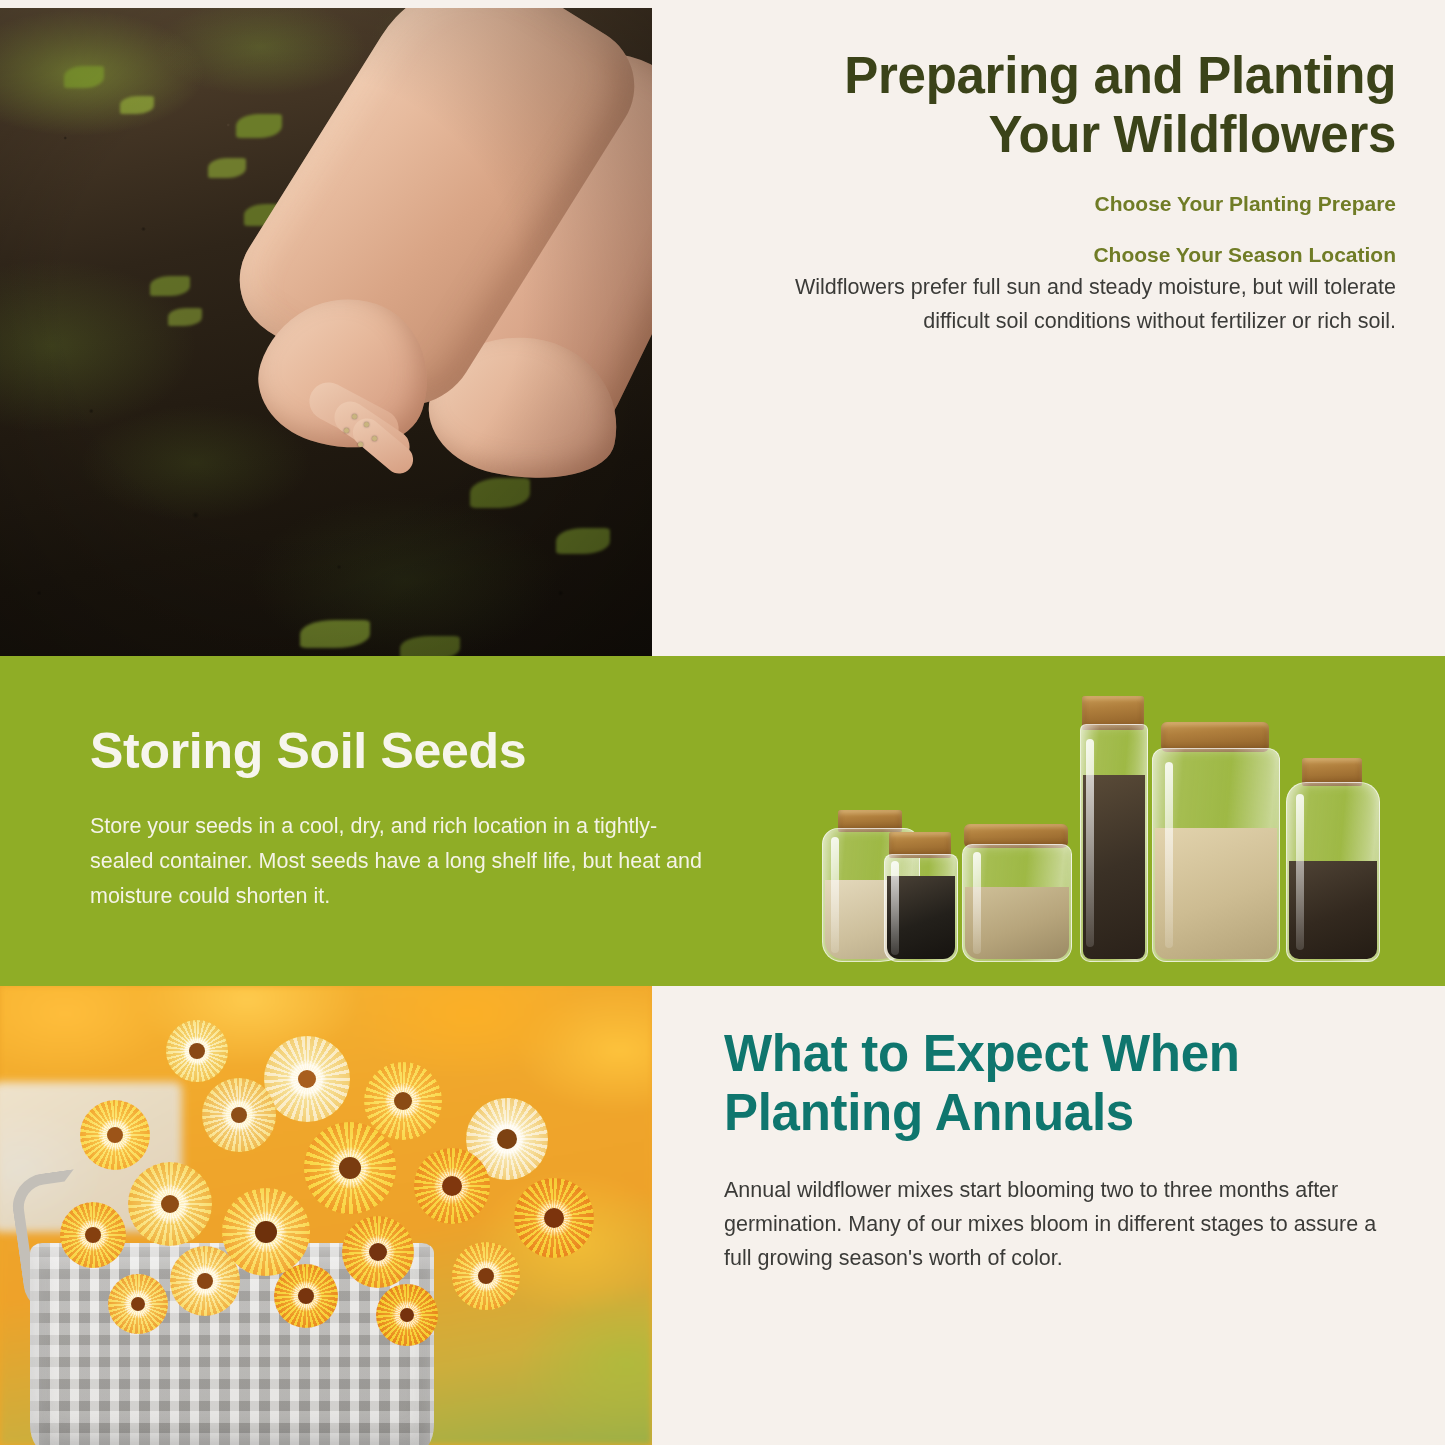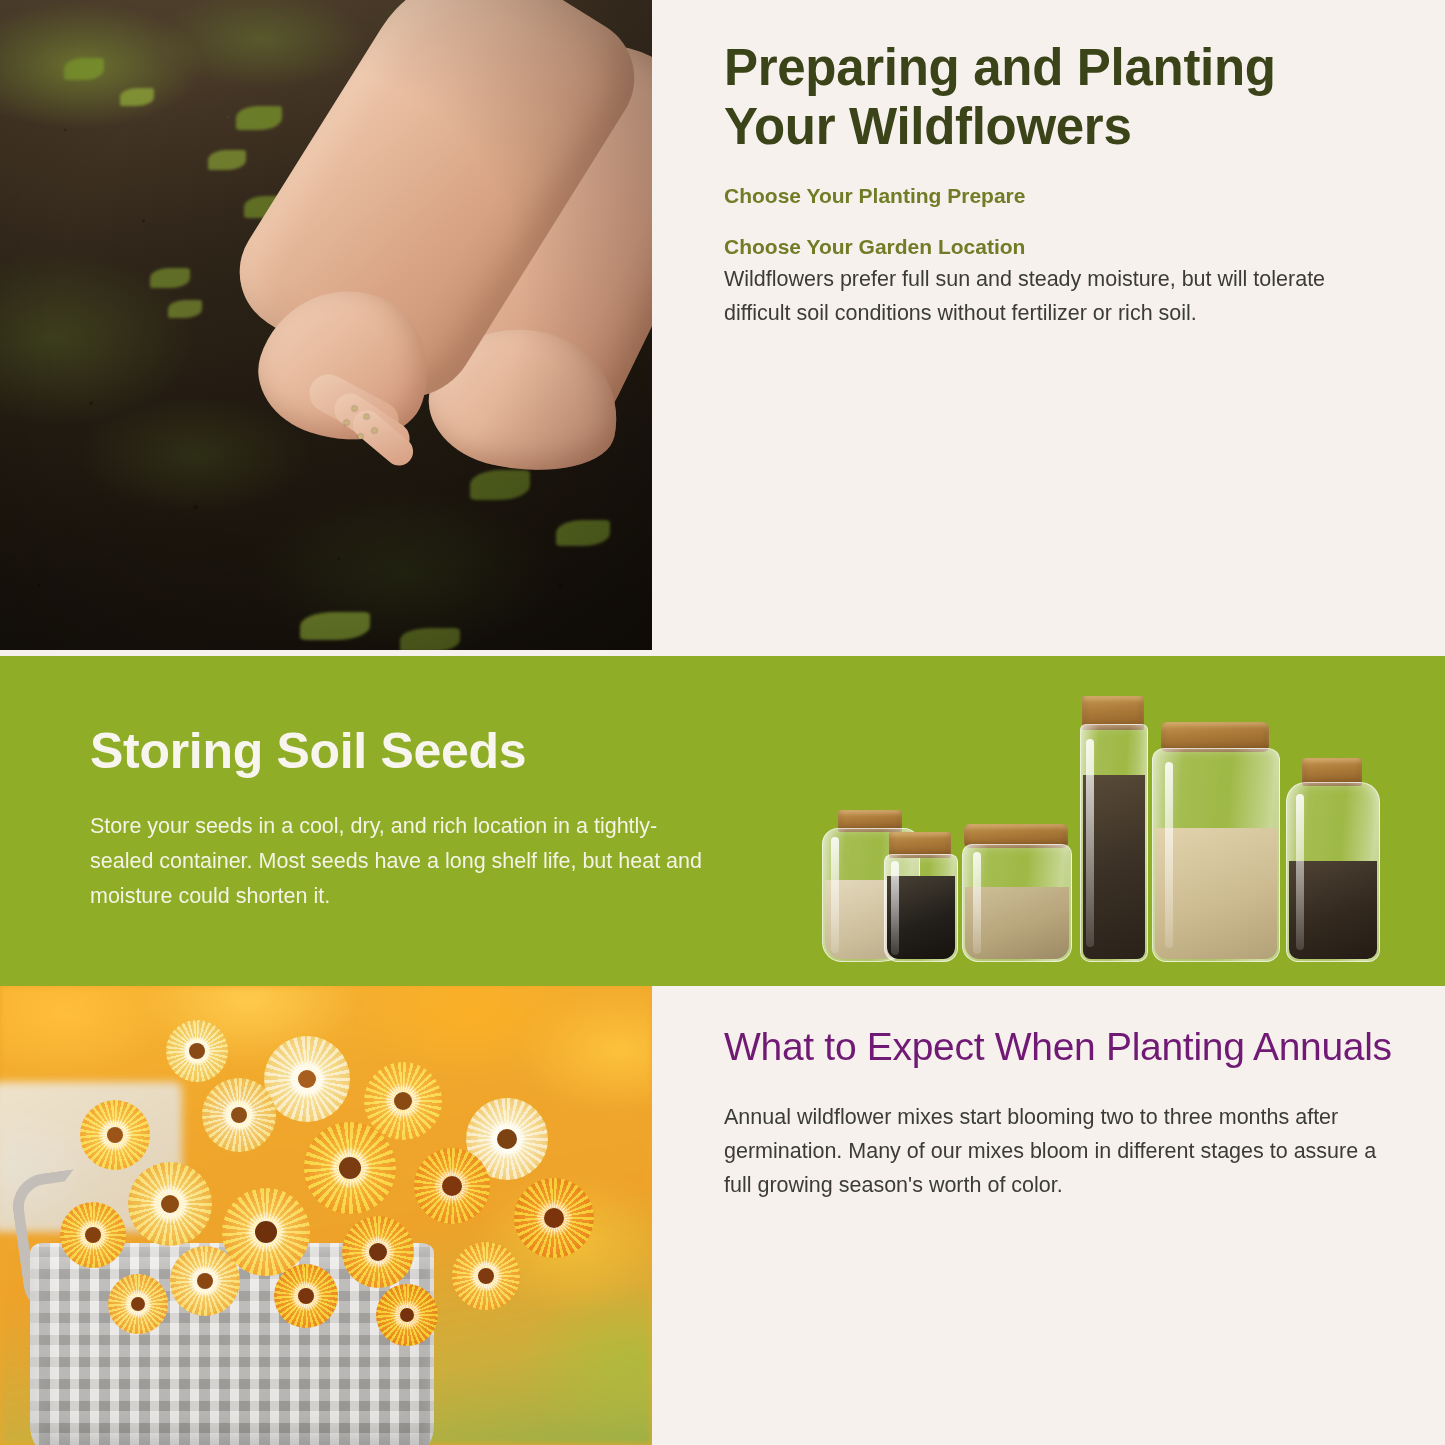--- a/index.html
+++ b/index.html
@@ -16,22 +16,22 @@
   .page {
     position: relative;
     width: 1445px;
     height: 1445px;
     background: #f6f1ec;
   }
 
   
   .sec1 {
     position: absolute;
-    left: 0; top: 0;
-    width: 1336px; height: 656px;
+    left: 0; top: 8px;
+    width: 1336px; height: 656px; text-align: right;
   }
   .photo-soil {
     position: absolute;
     left: 0; top: 0;
     width: 652px; height: 650px;
     overflow: hidden;
     background: #2a2018;
   }
   
   .soil-bg {
@@ -270,24 +270,24 @@
     transform: translate(-50%,-50%);
     border-radius: 50%;
   }
   .sec3-text {
     position: absolute;
     left: 724px; top: 38px;
     width: 672px;
   }
   h1.title3 {
     margin: 0 0 32px 0;
-    font-size: 39px;
+    font-size: 51px;
     line-height: 1.16;
-    font-weight: 400;
-    color: #701a75;
+    font-weight: 700;
+    color: #0f766e;
     letter-spacing: -0.3px;
   }
 </style>
 </head>
 <body>
 
 <div class="page">
 
   <div class="sec1">
 
@@ -324,21 +324,21 @@
     </div>
 
     <div class="sec1-text">
       <h1 class="title">Preparing and Planting Your Wildflowers</h1>
 
       <div class="subblock">
         <h2 class="subtitle">Choose Your Planting Prepare</h2>
       </div>
 
       <div class="subblock">
-        <h2 class="subtitle">Choose Your Garden Location</h2>
+        <h2 class="subtitle">Choose Your Season Location</h2>
         <p class="body">Wildflowers prefer full sun and steady moisture, but will tolerate difficult soil conditions without fertilizer or rich soil.</p>
       </div>
 
     </div>
   </div>
 
   <div class="sec2">
     <div class="sec2-text">
       <h1 class="title-green">Storing Soil Seeds</h1>
       <p class="body-green">Store your seeds in a cool, dry, and rich location in a tightly-sealed container. Most seeds have a long shelf life, but heat and moisture could shorten it.</p>

